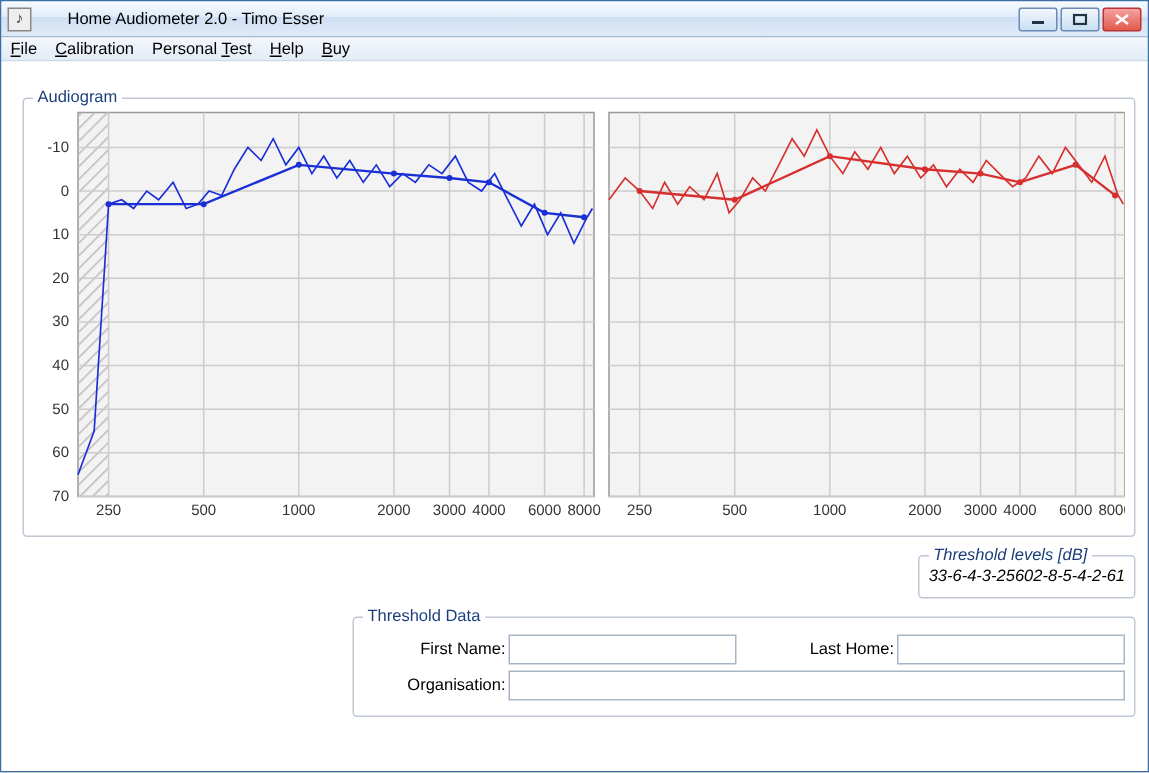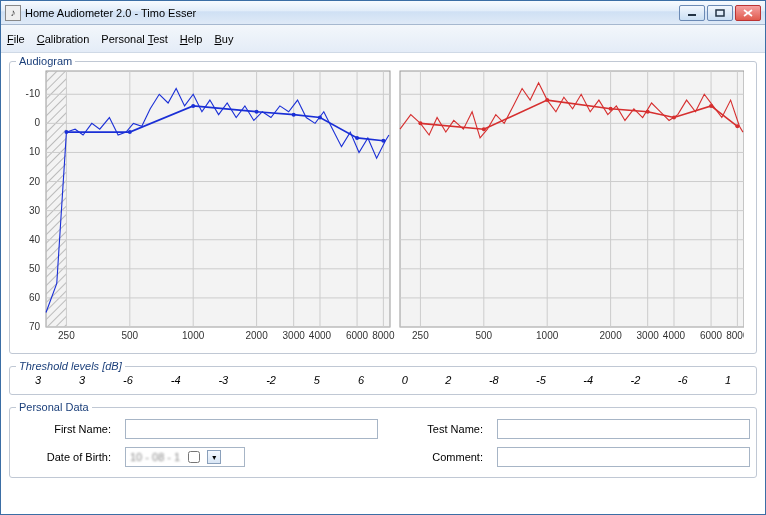--- a/index.html
+++ b/index.html
@@ -30,54 +30,55 @@
   .titlebar-icon {
     width: 16px; height: 16px;
     margin-right: 4px;
     display: inline-flex;
     align-items: center; justify-content: center;
     font-size: 10px;
     color: #333;
     border: 1px solid #888;
     background: #eee;
   }
-  .titlebar-text { flex: 1; color: #000; }
+  .titlebar-text { flex: 1; color: #000; margin-left: 20px; }
   .titlebar-btns { display: flex; gap: 2px; }
   .titlebar-btn {
     width: 26px; height: 16px;
     border: 1px solid #6b8ab5;
     border-radius: 2px;
     background: linear-gradient(to bottom, #f2f7fd, #cadff3);
     display: flex; align-items: center; justify-content: center;
     font-size: 9px;
     cursor: pointer;
   }
   .titlebar-btn.close {
     background: linear-gradient(to bottom, #f6a1a1, #e05b4e);
     border-color: #b33;
     color: #fff;
   }
   .menubar {
-    height: 28px;
+    height: 16px;
     background: linear-gradient(to bottom, #f3f7fb, #e4ecf7);
     border-bottom: 1px solid #cfd9e6;
     display: flex;
     align-items: center;
     padding: 0 6px;
     gap: 12px;
   }
   .menu-item { cursor: pointer; }
   .menu-item .mn { text-decoration: underline; }
   .client {
     flex: 1;
     background: #fff;
-    padding: 0 8px 4px 8px;
+    padding: 16px 8px 4px 8px;
     display: flex;
     flex-direction: column;
     overflow: hidden;
+    align-items: flex-end;
   }
   fieldset.grp {
     border: 1px solid #c0c8d4;
     border-radius: 3px;
     margin: 2px 0 4px 0;
     padding: 2px 6px 6px 6px;
   }
   fieldset.grp > legend {
     padding: 0 3px;
     color: #1b3f7a;
@@ -97,21 +98,21 @@
   }
   .pdata .row {
     display: flex;
     align-items: center;
     margin: 4px 0;
     gap: 10px;
   }
   .field {
     display: flex;
     align-items: center;
-    gap: 14px;
+    gap: 2px;
     flex: 1;
   }
   .field label {
     min-width: 95px;
     text-align: right;
   }
   .field input[type="text"] {
     flex: 1;
     height: 20px;
     border: 1px solid #a7b5c6;
@@ -298,47 +299,34 @@
             <span>-5</span>
             <span>-4</span>
             <span>-2</span>
             <span>-6</span>
             <span>1</span>
           </div>
         </div>
     </fieldset>
 
     <fieldset class="grp pdata">
-      <legend>Personal Data</legend>
+      <legend>Threshold Data</legend>
       <div class="row">
         <div class="field">
           <label>First Name:</label>
           <input type="text" value="" style="">
         </div>
         <div class="field">
-          <label>Test Name:</label>
+          <label>Last Home:</label>
           <input type="text" value="" style="">
         </div>
       </div>
       <div class="row">
-      </div>
-      <div class="row">
         <div class="field">
-          <label>Date of Birth:</label>
-          <div class="datebox">
-            <span class="blur">10 - 08 - 1</span>
-            <span class="chkwrap">
-                <input type="checkbox" style="width: 12px; height: 12px;">
-              </span>
-            <span class="dd">▾</span>
-          </div>
-          <span style="flex:1"></span>
-        </div>
-        <div class="field">
-          <label>Comment:</label>
+          <label>Organisation:</label>
           <input type="text" value="" style="">
         </div>
       </div>
     </fieldset>
 
 
   </div>
 </div>
 
 </body></html>

